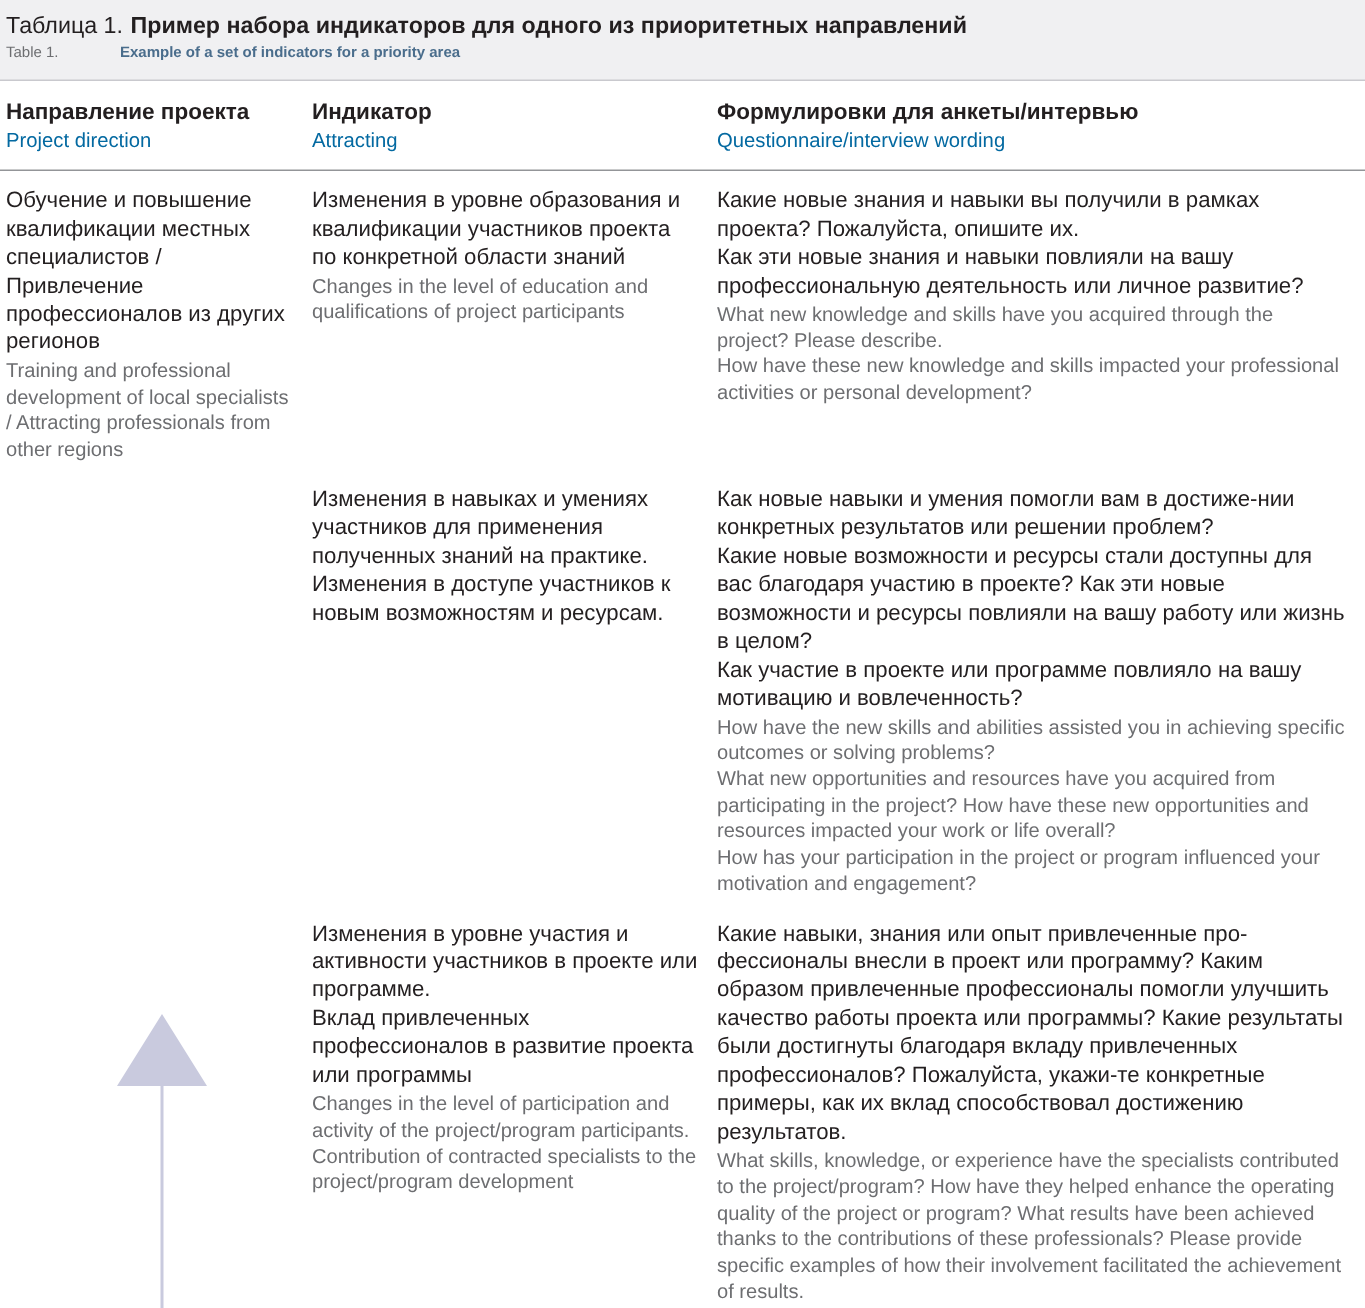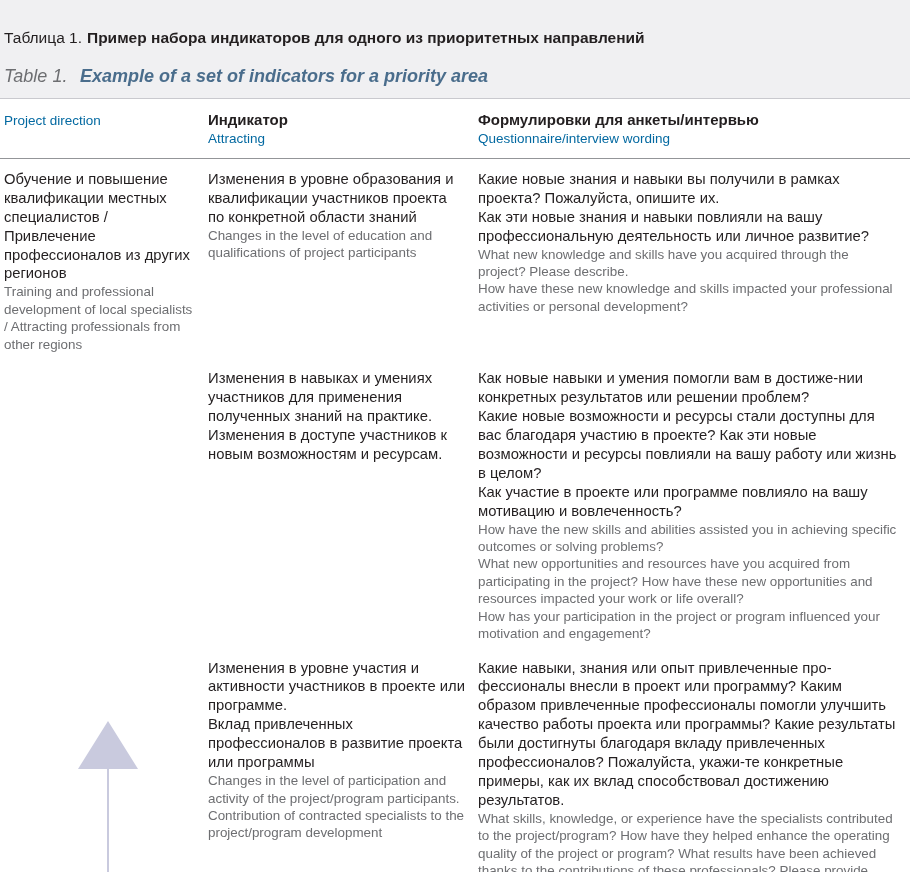--- a/index.html
+++ b/index.html
@@ -31,33 +31,31 @@
   .caption-row {
     display: flex;
     align-items: baseline;
     padding: 0 6px 0 4px;
     line-height: 1.25;
   }
   .caption-row.ru {
     font-size: 15.5px;
   }
   .caption-row.en {
-    font-size: 18px;
-    margin-top: 18px;
-    font-style: italic;
+    font-size: 10px;
+    margin-top: 3px;
   }
   .cap-label-ru {
     color: #231f20;
     white-space: nowrap;
   }
   .cap-text-ru {
     color: #231f20;
     font-weight: bold;
     margin-left: 5px;
-    margin-top: 20px;
   }
   .cap-label-en {
     color: #6d6e71;
     white-space: nowrap;
     min-width: 72px;
   }
   .cap-text-en {
     color: #4a6d8c;
     font-weight: bold;
     margin-left: 4px;
@@ -147,20 +145,21 @@
       <span class="cap-text-ru">Пример набора индикаторов для одного из приоритетных направлений</span>
     </div>
     <div class="caption-row en">
       <span class="cap-label-en">Table 1.</span>
       <span class="cap-text-en">Example of a set of indicators for a priority area</span>
     </div>
   </div>
 
   <div class="header-row">
     <div class="col1">
+      <div class="h-ru">Направление проекта</div>
       <div class="h-en">Project direction</div>
     </div>
     <div class="col2">
       <div class="h-ru">Индикатор</div>
       <div class="h-en">Attracting</div>
     </div>
     <div class="col3">
       <div class="h-ru">Формулировки для анкеты/интервью</div>
       <div class="h-en">Questionnaire/interview wording</div>
     </div>

